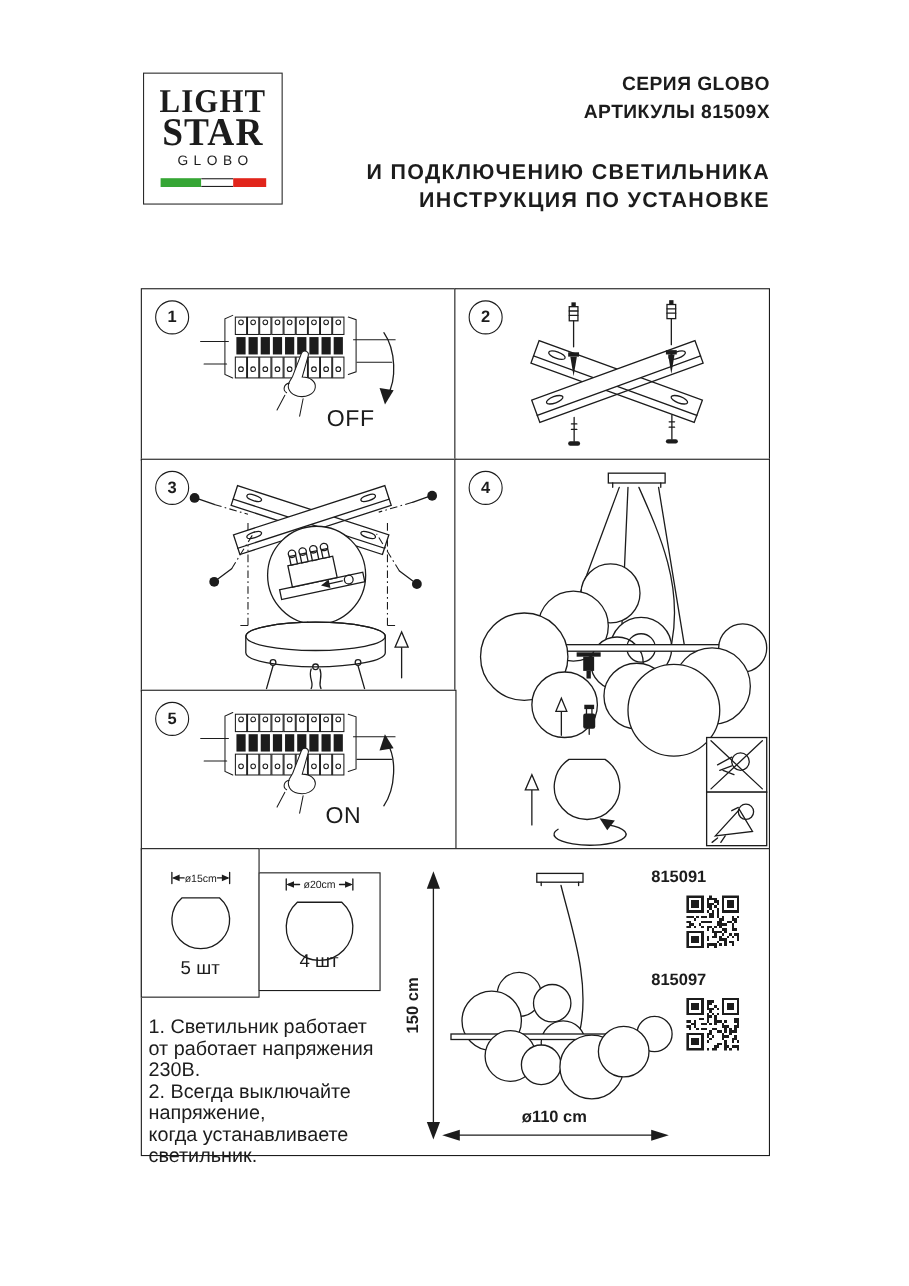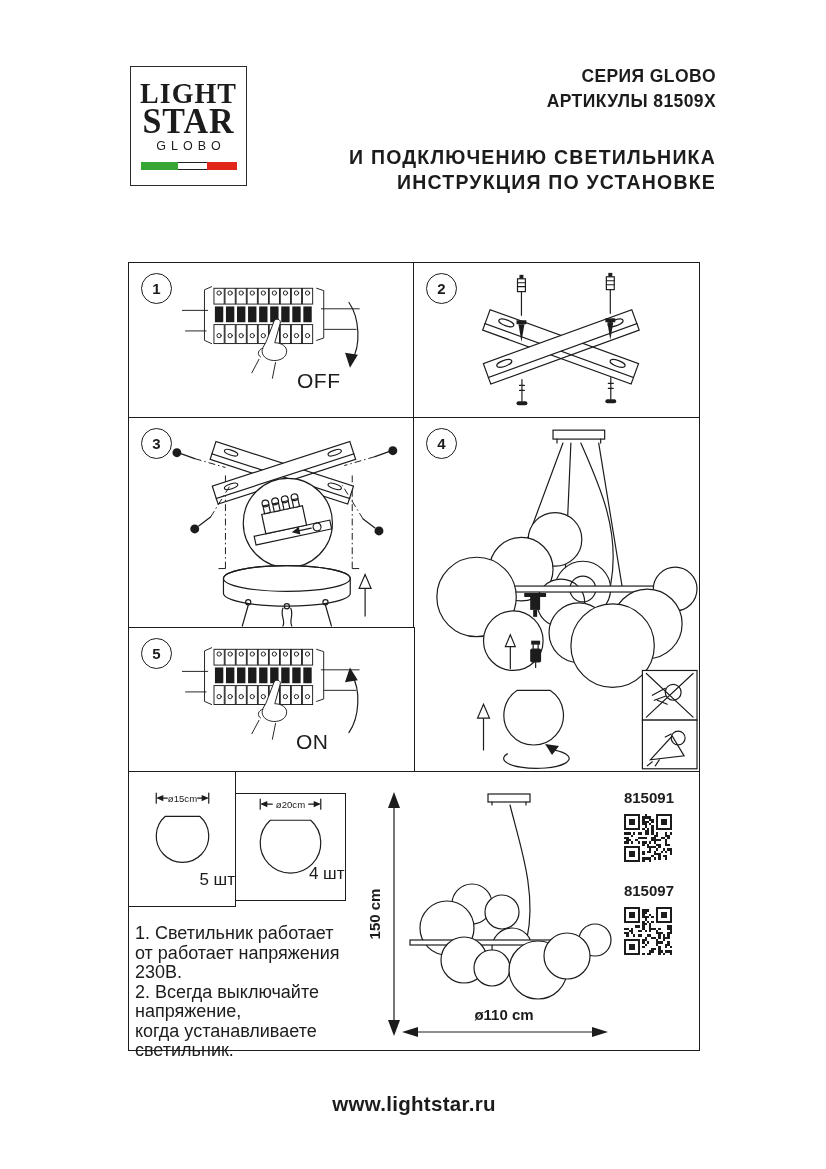--- a/index.html
+++ b/index.html
@@ -1,56 +1,56 @@
 <!DOCTYPE html>
 <html><head>
 <meta charset="utf-8">
 <style>
   html,body{margin:0;padding:0;background:#ffffff;}
   .page{position:relative;width:826px;height:1169px;background:#fff;
         font-family:"Liberation Sans",sans-serif;color:#1c1c1c;overflow:hidden;}
 
   
-  .logo-box{position:absolute;left:130px;top:66px;width:117px;height:120px;
+  .logo-box{position:absolute;left:130px;top:66px;width:127px;height:120px;
             border:1.3px solid #2b2b2b;box-sizing:border-box;text-align:center;}
   .logo-light{font-family:"Liberation Serif",serif;font-weight:bold;font-size:28px;
               line-height:26px;letter-spacing:1px;margin-top:13px;transform:scaleY(1.08);}
   .logo-star{font-family:"Liberation Serif",serif;font-weight:bold;font-size:34px;
              line-height:30px;letter-spacing:1px;transform:scaleY(1.05);}
   .logo-group{font-size:12.5px;letter-spacing:5px;margin-top:3px;padding-left:5px;}
   .logo-stripe{display:flex;width:96px;height:8px;margin:9px auto 0;}
   .stripe-green{flex:1.3;}
   .stripe-white{flex:1;background:#fff;border-top:1.6px solid #222;border-bottom:1.6px solid #222;box-sizing:border-box;}
   .stripe-red{flex:1;}
 
   
-  .header-text{position:absolute;right:110px;top:64px;text-align:right;}
+  .header-text{position:absolute;right:126px;top:64px;text-align:right;}
   .hdr-small{font-size:17.5px;font-weight:bold;line-height:25px;letter-spacing:0.4px;}
   .hdr-title{font-size:19.5px;font-weight:bold;line-height:25px;letter-spacing:1.2px;}
   .hdr-gap{height:31px;}
 
   
   .panel{position:absolute;border:1.6px solid #1c1c1c;box-sizing:border-box;background:#fff;}
   .stepnum{position:absolute;left:12px;top:10px;width:29px;height:29px;border:1.4px solid #1c1c1c;
            border-radius:50%;display:flex;align-items:center;justify-content:center;
            font-weight:bold;font-size:15px;background:#fff;z-index:3;}
   .art{position:absolute;left:0;top:0;width:100%;height:100%;}
   .ln{fill:none;stroke:#1c1c1c;stroke-width:1.2;stroke-linecap:round;}
   .wf{fill:#ffffff;stroke:#1c1c1c;stroke-width:1.2;}
   .bk{fill:#1c1c1c;stroke:none;}
   .dd{fill:none;stroke:#1c1c1c;stroke-width:1;stroke-dasharray:7 3 1.5 3;}
   .switch-label{position:absolute;font-size:21px;font-weight:500;letter-spacing:0.5px;}
 
   
-  .count-label{position:absolute;left:0;right:0;bottom:16px;text-align:right;font-size:17px;}
+  .count-label{position:absolute;left:0;right:0;bottom:16px;text-align:center;font-size:17px;}
   .dimtext{font:bold 15px "Liberation Sans",sans-serif;fill:#1c1c1c;}
   .smalldim{font:9.5px "Liberation Sans",sans-serif;fill:#1c1c1c;}
   .notes{position:absolute;left:135px;top:924px;width:250px;font-size:18px;line-height:19.5px;}
   .notes span{display:block;}
-  .article-code{position:absolute;width:82px;text-align:right;font-size:15px;font-weight:bold;}
+  .article-code{position:absolute;width:82px;text-align:left;font-size:15px;font-weight:bold;}
   .qr{position:absolute;width:48px;height:48px;}
   .footer{position:absolute;left:128px;top:1092px;width:572px;text-align:center;
           font-size:20.5px;font-weight:bold;letter-spacing:0.3px;}
 </style>
 </head>
 <body>
 
 <div class="page">
 
   <div class="logo-box">
@@ -778,15 +778,14 @@
         <rect x="5" y="20" width="1" height="1"></rect>
         <rect x="6" y="20" width="1" height="1"></rect>
         <rect x="8" y="20" width="1" height="1"></rect>
         <rect x="10" y="20" width="1" height="1"></rect>
         <rect x="11" y="20" width="1" height="1"></rect>
         <rect x="15" y="20" width="1" height="1"></rect>
         <rect x="17" y="20" width="1" height="1"></rect>
         <rect x="20" y="20" width="1" height="1"></rect>
       </svg></div>
 
-  <div class="footer">www.lightstar.ru</div>
 
 </div>
 
 </body></html>

